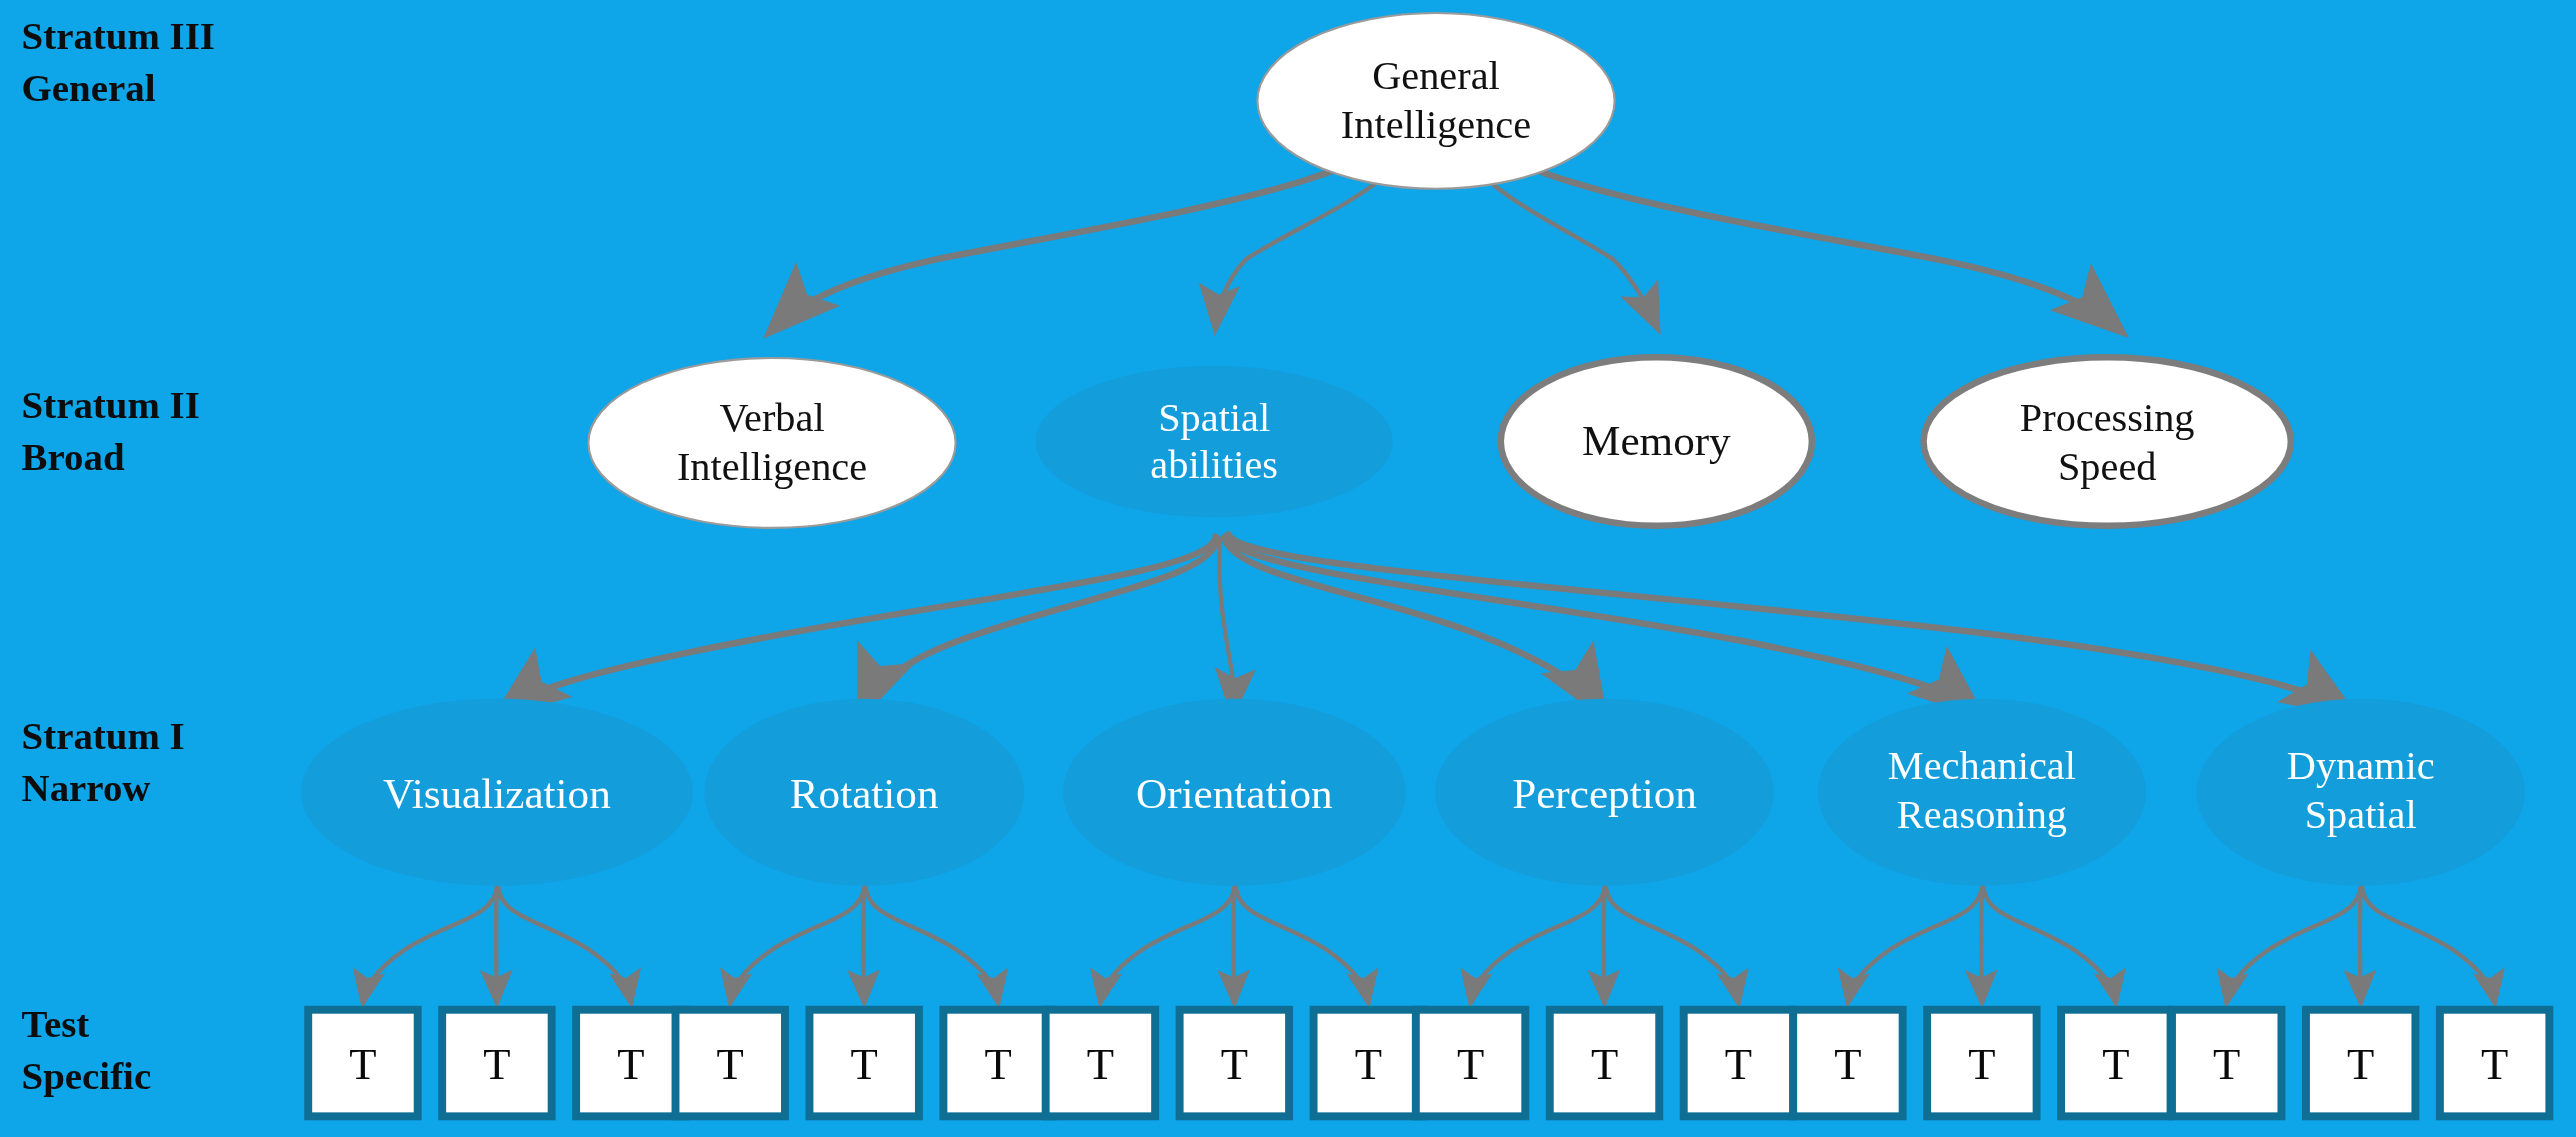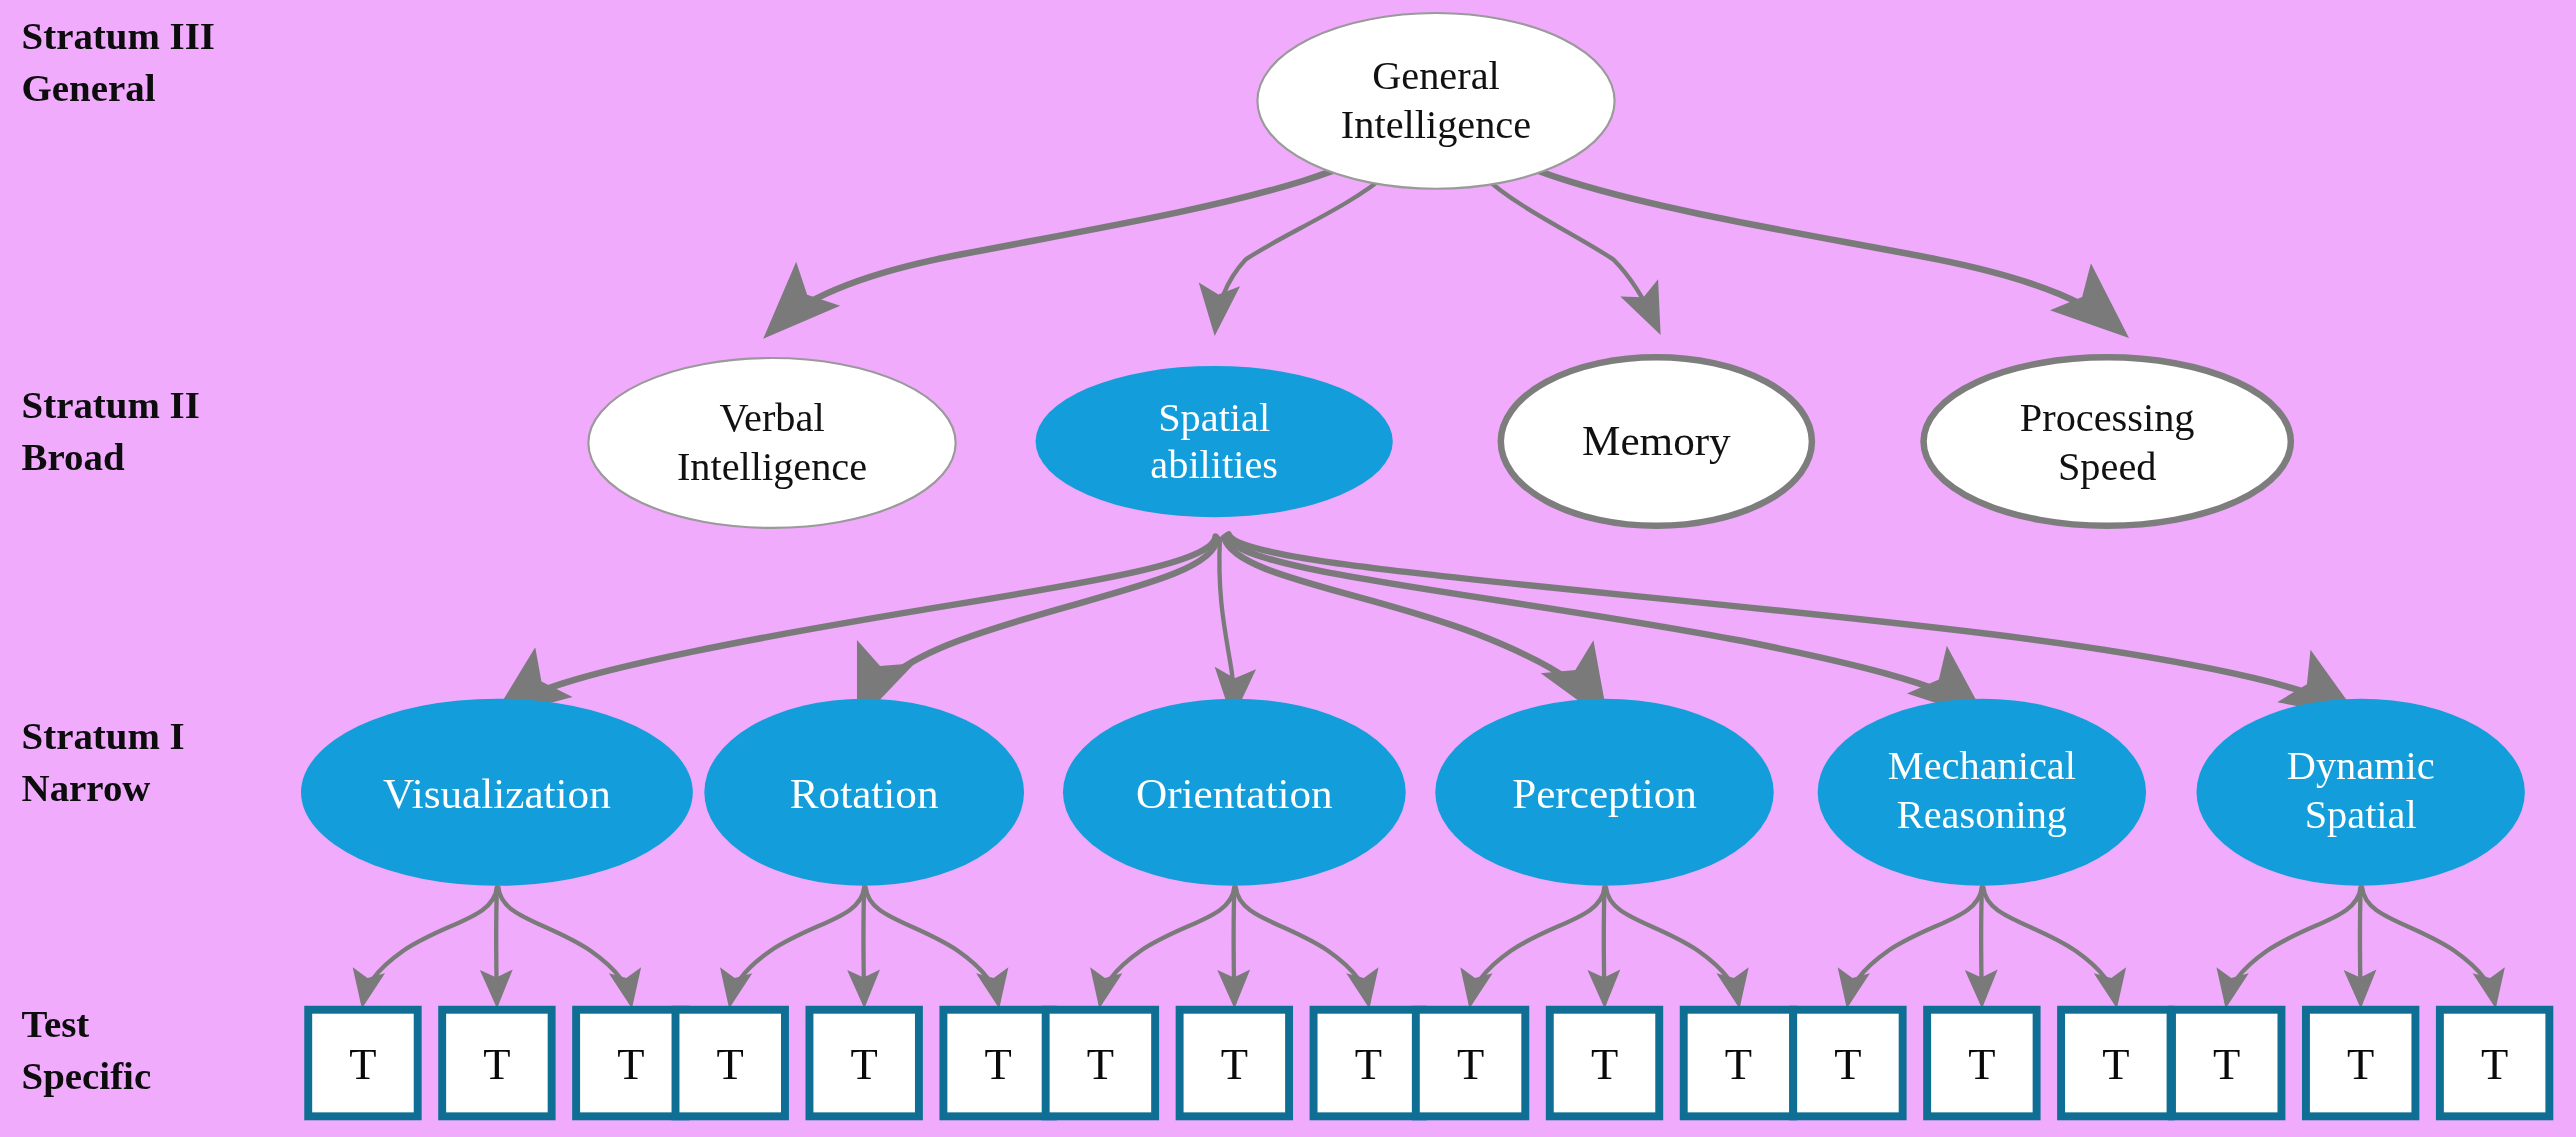--- a/index.html
+++ b/index.html
@@ -1,18 +1,18 @@
 <!DOCTYPE html>
 <html style="font-size:11.5px"><head>
 <meta charset="utf-8">
 <style>
   html,body{margin:0;padding:0;background:#ffffff;}
   body{width:2576px;height:1138px;overflow:hidden;
        font-family:"Liberation Serif","DejaVu Serif",serif;}
-  #stage{position:relative;width:2576px;height:1138px;background:#f0abfc;}
+  #stage{position:relative;width:2576px;height:1138px;background:#0ea5e9;}
   svg.diagram{position:absolute;left:0;top:0;width:2576px;height:1138px;display:block;}
   .stratum-label{font-family:"Liberation Serif","DejaVu Serif",serif;
       font-weight:bold;font-size:54px;fill:#0d0d0d;}
   .node-text{font-family:"Liberation Serif","DejaVu Serif",serif;
       font-size:56px;}
   .node-text.plain{fill:#111111;}
   .node-text.onblue{fill:#ffffff;}
   .node-text.big{font-size:60px;}
   .tbox-text{font-family:"Liberation Serif","DejaVu Serif",serif;
       font-size:62px;fill:#0a0a0a;}

